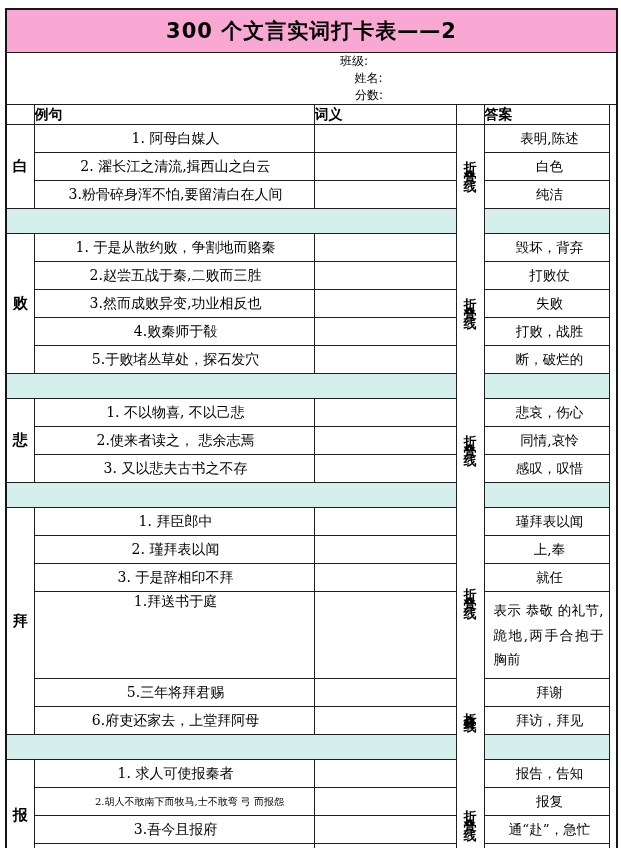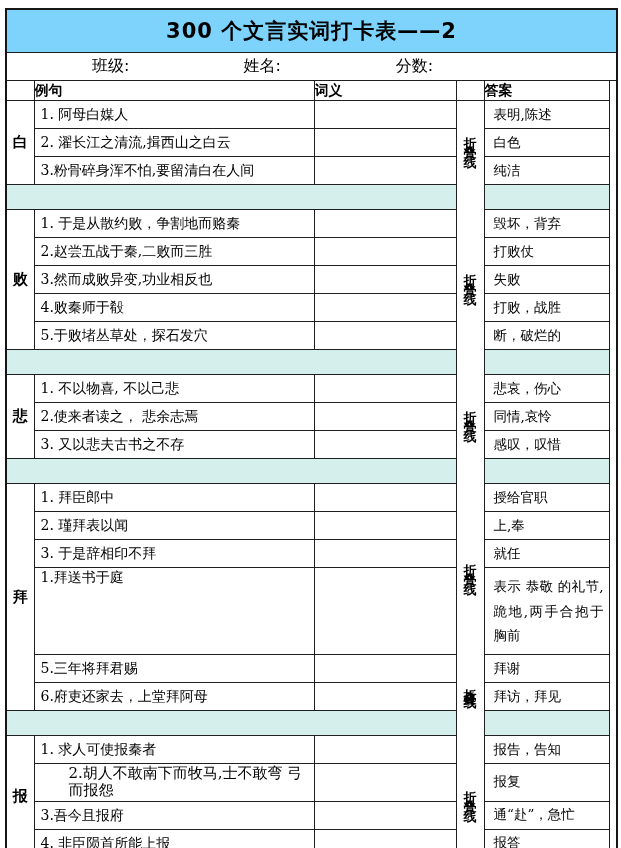--- a/index.html
+++ b/index.html
@@ -14,33 +14,33 @@
 
   
   tr.h-title td { height:42px; }
   tr.h-info  td { height:27px; }
   tr.h-cols  td { height:19px; }
   tr.row     td { height:25px; }
   tr.row-lg  td { height:84px; }
   tr.sep     td { height:24px; }
 
   
-  .title-cell { background:#7dd3fc; text-align:center;
+  .title-cell { background:#f9a8d4; text-align:center;
                 font-size:21px; font-weight:bold; letter-spacing:1px; }
   .info-cell { border-left:none; border-right:none; }
-  .inforow { display:flex; align-items:center; font-size:16px; }
+  .inforow { display:flex; align-items:center; font-size:12px;flex-direction:column; }
   .inforow span:nth-child(1){ margin-left:85px; }
   .inforow span:nth-child(2){ margin-left:114px; }
   .inforow span:nth-child(3){ margin-left:115px;text-align:center; }
   .colhead { font-weight:bold; font-size:14px; }
 
   
   .ex, .ans { font-family:"DejaVu Serif", serif; font-size:14px;
-              line-height:1.15; padding:1px 3px 1px 6px; text-align:left; }
-  .ex.small { font-size:15px;padding-left:34px; }
+              line-height:1.15; padding:1px 3px 1px 6px; text-align:center; }
+  .ex.small { font-size:10px;padding-left:34px; }
   .ans { font-size:13.5px;padding-left:9px; }
   .ans-tall { line-height:1.85; text-align:justify; padding-right:5px; }
   .word { font-family:"DejaVu Serif", serif; font-size:15px;
           text-align:center; font-weight:600; }
   .mean {}
 
   
   td.fold, td.edge { border-top:none; border-bottom:none; background:#fff; }
   td.edge { border-right:none; }
   .vtext { display:inline-block; writing-mode:vertical-rl;
@@ -182,21 +182,21 @@
   <td class="fold"></td>
   <td class="band"></td>
   <td class="edge"></td>
 </tr>
 
 <tr class="row">
   <td class="word" rowspan="6">拜</td>
   <td class="ex">1. 拜臣郎中</td>
   <td class="mean"></td>
   <td class="fold" rowspan="4"><span class="vtext">折叠线</span></td>
-  <td class="ans">授给官职</td>
+  <td class="ans">瑾拜表以闻</td>
   <td class="edge"></td>
 </tr>
 <tr class="row">
   <td class="ex">2. 瑾拜表以闻</td>
   <td class="mean"></td>
   <td class="ans">上,奉</td>
   <td class="edge"></td>
 </tr>
 <tr class="row">
   <td class="ex">3. 于是辞相印不拜</td>

